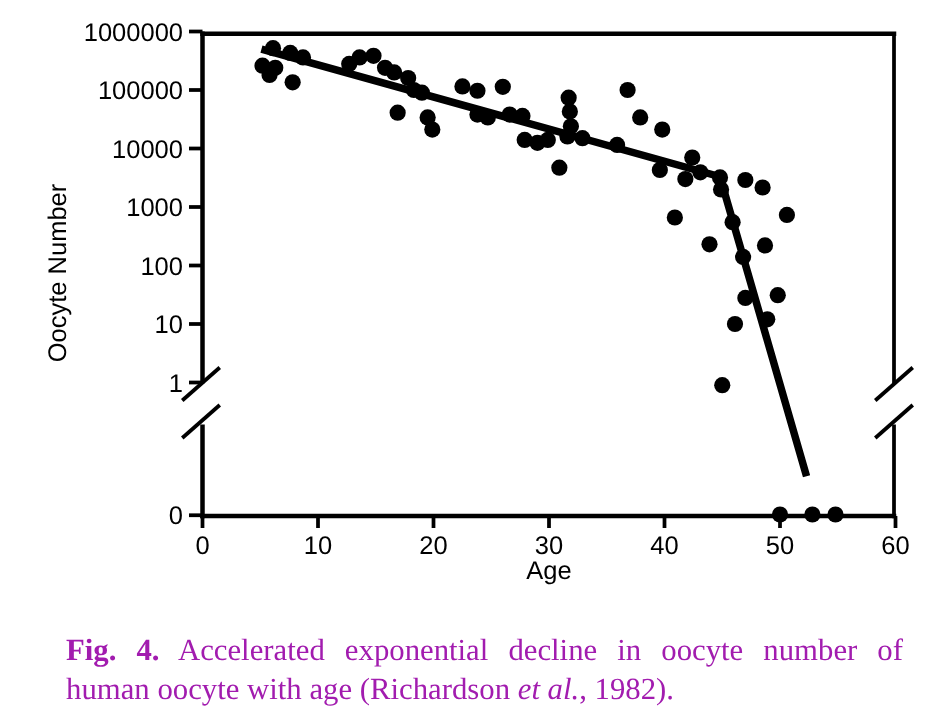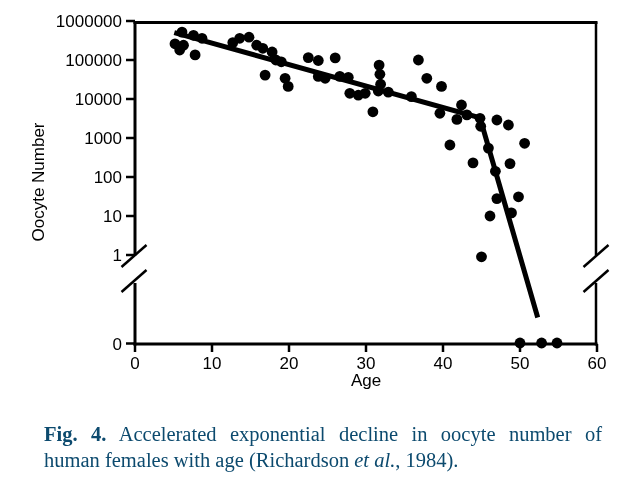--- a/index.html
+++ b/index.html
@@ -2,21 +2,21 @@
 <html><head>
 <meta charset="utf-8">
 <style>
   html,body{margin:0;padding:0;background:#ffffff;}
   body{width:619px;height:480px;position:relative;overflow:hidden;
        font-family:"Liberation Sans",sans-serif;}
   svg{display:block;}
   svg text{fill:#000;font-family:"Liberation Sans",sans-serif;}
   .caption{position:absolute;left:44px;top:400px;width:558px;
            font-family:"Liberation Serif",serif;font-size:20.5px;
-           line-height:26px;color:#0c4a6e;}
+           line-height:26px;color:#a21caf;}
   .cap-line1{display:block;text-align:justify;text-align-last:justify;}
   .cap-line2{display:block;text-align:left;}
   .fig-label{font-weight:bold;}
   .etal{font-style:italic;text-align:center;}
 </style>
 </head>
 <body>
 
 <svg id="chart" width="619" height="398" viewBox="0 0 619 398">
     <g>
@@ -129,14 +129,14 @@
       <circle cx="511.5" cy="212.9" r="5.4" fill="#000000"></circle>
       <circle cx="481.5" cy="256.8" r="5.4" fill="#000000"></circle>
       <circle cx="520.0" cy="343.0" r="5.4" fill="#000000"></circle>
       <circle cx="541.6" cy="343.0" r="5.4" fill="#000000"></circle>
       <circle cx="557.0" cy="343.0" r="5.4" fill="#000000"></circle>
     </g>
   </svg>
 
 <p class="caption">
   <span class="cap-line1"><b class="fig-label">Fig. 4.</b> <span>Accelerated exponential decline in oocyte number of</span></span>
-  <span class="cap-line2"><span>human females with age (Richardson </span><i class="etal">et al.</i><span>, 1984).</span></span>
+  <span class="cap-line2"><span>human oocyte with age (Richardson </span><i class="etal">et al.</i><span>, 1982).</span></span>
 </p>
 
 </body></html>

